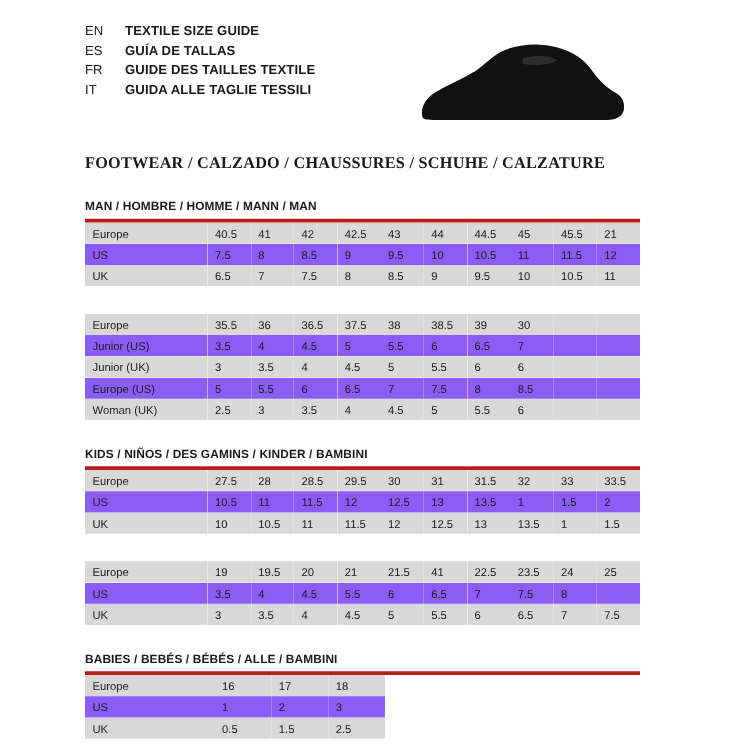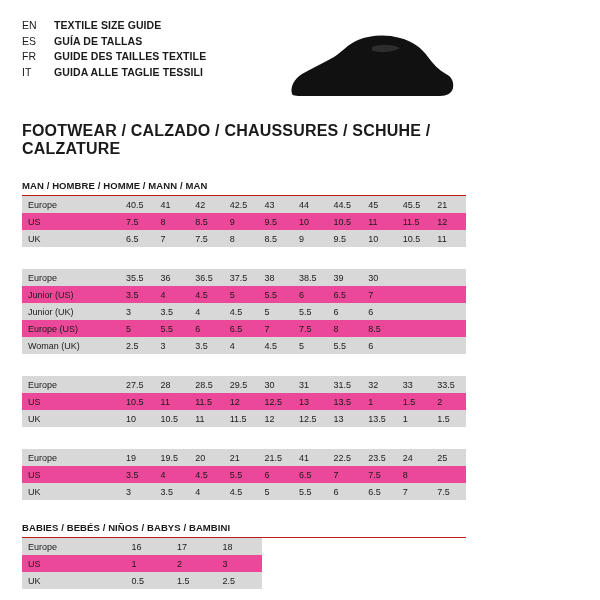--- a/index.html
+++ b/index.html
@@ -13,20 +13,21 @@
     font-family: "Liberation Sans", sans-serif;
     color: #1a1a1a;
     overflow: hidden;
   }
   .page {
     position: relative;
     width: 488px;
     height: 600px;
     box-sizing: border-box;
     padding: 18px 22px 0 22px;
+    margin-left: 46px;
   }
 
   
   .header {
     position: relative;
     height: 92px;
   }
   .lang-table {
     border-collapse: collapse;
   }
@@ -49,58 +50,59 @@
 
   .shoe-wrap {
     position: absolute;
     right: 10px;
     top: 14px;
     width: 180px;
     height: 76px;
   }
 
   .section-title {
-    font-size: 16px;
+    font-size: 13px;
     font-weight: bold;
     letter-spacing: 0.2px;
     margin-top: 12px;
     margin-bottom: 0;
+    font-family: Liberation Serif, serif;
   }
 
   
   .block {
     margin-top: 22px;
   }
   .block-title {
     font-size: 9.5px;
     font-weight: bold;
     letter-spacing: 0.1px;
     padding-bottom: 4px;
-    border-bottom: 1px solid #b91c1c;
+    border-bottom: 3px solid #b91c1c;
     margin-bottom: 0;
   }
   table.sizes {
     border-collapse: collapse;
     width: 100%;
     table-layout: fixed;
   }
   table.sizes td {
     font-size: 9px;
     line-height: 10px;
     height: 17px;
     padding: 0 0 0 6px;
     color: #1a1a1a;
     white-space: nowrap;
     overflow: hidden;
   }
   table.sizes tr.shaded td {
     background: #d8d8d8;
   }
   table.sizes tr.plain td {
-    background: #ec4899;
+    background: #8b5cf6;
   }
   td.lbl {
     width: 92px;
   }
   .babies td.lbl {
     width: 92px;
   }
 
   
   table.sizes.babies {
@@ -265,20 +267,21 @@
           <td>5.5</td>
           <td>6</td>
           <td></td>
           <td></td>
         </tr>
       </tbody>
     </table>
   </div>
 
   <div class="block">
+    <div class="block-title">KIDS / NIÑOS / DES GAMINS / KINDER / BAMBINI</div>
     <table class="sizes">
       <tbody>
         <tr class="shaded">
           <td class="lbl">Europe</td>
           <td>27.5</td>
           <td>28</td>
           <td>28.5</td>
           <td>29.5</td>
           <td>30</td>
           <td>31</td>
@@ -357,21 +360,21 @@
           <td>6</td>
           <td>6.5</td>
           <td>7</td>
           <td>7.5</td>
         </tr>
       </tbody>
     </table>
   </div>
 
   <div class="block">
-    <div class="block-title">BABIES / BEBÉS / NIÑOS / BABYS / BAMBINI</div>
+    <div class="block-title">BABIES / BEBÉS / BÉBÉS / ALLE / BAMBINI</div>
     <table class="sizes babies">
       <tbody>
         <tr class="shaded">
           <td class="lbl">Europe</td>
           <td>16</td>
           <td>17</td>
           <td>18</td>
         </tr>
         <tr class="plain">
           <td class="lbl">US</td>

